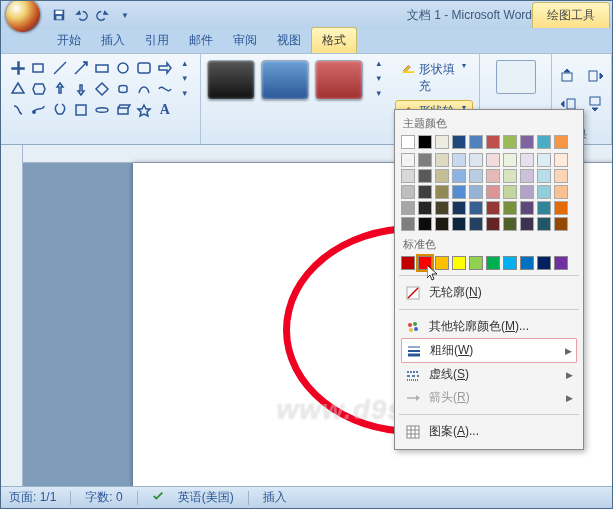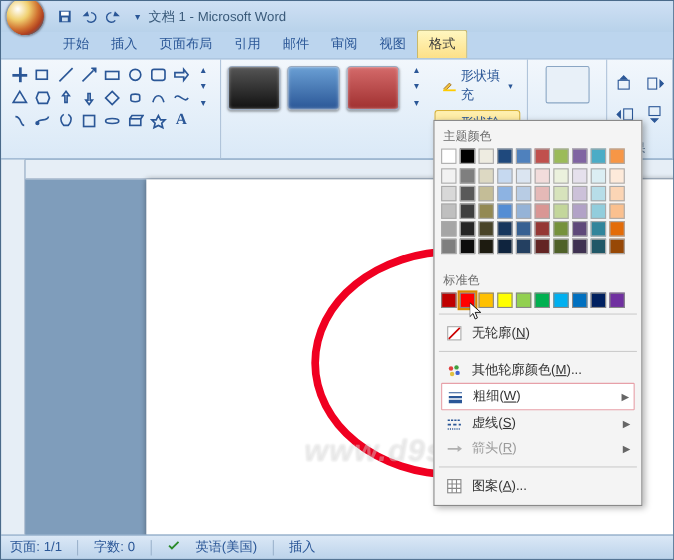--- a/index.html
+++ b/index.html
@@ -3,40 +3,40 @@
 <meta charset="utf-8">
 <style>
 *{box-sizing:border-box;margin:0;padding:0;font-family:"Microsoft YaHei","Segoe UI",sans-serif;font-size:12px;}
 body{width:613px;height:509px;background:#b8d2ea;overflow:hidden;position:relative;border:1px solid #4a6a8a;}
 
 .titlebar{height:28px;display:flex;align-items:center;background:linear-gradient(#cfe0f4,#b8d2ea);}
 .office-btn{width:36px;height:36px;border-radius:50%;margin:2px 4px;position:relative;z-index:5;background:radial-gradient(circle at 30% 30%,#fff 0,#f0d070 30%,#d07030 55%,#b04020 70%,#406080 85%);border:1px solid #8899aa;box-shadow:0 0 2px #667;}
 .qat{display:flex;gap:2px;align-items:center;margin-left:4px;}
 .qat .qbtn{width:20px;height:20px;display:flex;align-items:center;justify-content:center;color:#2b5797;}
 .qat .qbtn svg{width:14px;height:14px;}
-.title-center{flex:1;text-align:left;color:#3a5a7a;}
+.title-center{flex:1;text-align:right;color:#3a5a7a;}
 .title-right{background:linear-gradient(#fff7c0,#fde088);padding:4px 14px;border-radius:4px 4px 0 0;margin-right:2px;color:#4b4b4b;border:1px solid #c9b96a;border-bottom:none;}
 
 .tabs{height:24px;display:flex;align-items:flex-end;padding-left:46px;background:#bcd5ee;gap:0;}
 .tab{padding:4px 10px;color:#2b5797;cursor:default;}
 .tab.active{background:linear-gradient(#fff7c0,#fde088);border:1px solid #c9b96a;border-bottom:none;border-radius:3px 3px 0 0;color:#3b3b3b;}
 
 .ribbon{height:92px;background:linear-gradient(#f2f7fc,#dae9f7);border-top:1px solid #a8c0dc;border-bottom:1px solid #90aac6;display:flex;}
 .group{border-right:1px solid #b0c4da;padding:4px 6px 0 6px;display:flex;flex-direction:column;align-items:center;position:relative;}
 .group-label{font-size:11px;color:#3a5a7a;position:absolute;bottom:2px;left:0;right:0;text-align:center;}
 .shapes-gallery{display:grid;grid-template-columns:repeat(8,20px);grid-template-rows:repeat(3,20px);gap:1px;}
 .shapes-gallery div{width:20px;height:20px;display:flex;align-items:center;justify-content:center;color:#2b5797;}
 .shapes-gallery svg{width:16px;height:16px;stroke:#2b5797;fill:none;stroke-width:1.5;}
 .shapes-col{display:flex;flex-direction:column;gap:1px;margin-left:2px;}
 .shapes-col div{width:16px;height:14px;color:#2b5797;font-size:9px;text-align:center;}
 .styles-row{display:flex;gap:6px;align-items:center;}
 .style-swatch{width:48px;height:40px;border-radius:4px;border:1px solid #9aaabf;box-shadow:inset 0 0 3px rgba(255,255,255,.5),0 1px 2px rgba(0,0,0,.3);}
 .blk{background:linear-gradient(#555,#111);} .blu{background:linear-gradient(#6a9fd4,#2b5797);} .red{background:linear-gradient(#d46a6a,#a03030);}
 .styles-right{display:flex;flex-direction:column;gap:2px;margin-left:8px;}
-.rbtn{display:flex;align-items:center;gap:4px;padding:2px 6px;color:#2b5797;border:1px solid transparent;}
+.rbtn{display:flex;gap:4px;padding:2px 6px;color:#2b5797;border:1px solid transparent;}
 .rbtn .drop{margin-left:auto;font-size:8px;}
 .rbtn.hl{background:linear-gradient(#fff0b0,#ffd966);border:1px solid #d8b33a;border-radius:3px;}
 .rbtn .penico{width:16px;height:14px;}
 .g3{display:flex;flex-direction:column;align-items:center;gap:6px;}
 .g3 .bigbox{width:40px;height:34px;border:1px solid #8aa6c4;background:#e8f0f8;border-radius:2px;margin-top:2px;}
 .g4{display:grid;grid-template-columns:repeat(2,24px);grid-template-rows:repeat(2,24px);gap:4px;padding-top:6px;}
 .g4 div{color:#2b5797;display:flex;align-items:center;justify-content:center;}
 
 .docarea{position:absolute;top:144px;left:0;right:0;bottom:22px;background:#7f9dbb;display:flex;}
 .ruler-v{width:22px;background:#e6eef6;border-right:1px solid #a8b8cc;}
@@ -89,26 +89,26 @@
       </div>
     <div class="qbtn">
         <svg viewBox="0 0 16 16" fill="none" stroke="#2b5797" stroke-width="1.5">
           <path d="M6 4a5 5 0 1 0 4 8"></path>
           <path d="M13 7l-3-3-1 3z" fill="#2b5797"></path>
         </svg>
       </div>
     <div class="qbtn" style="font-size:8px;">▼</div>
   </div>
   <div class="title-center">文档 1 - Microsoft Word</div>
+  <div class="title-right">绘图工具</div>
 </div>
 
 <div class="tabs">
   <div class="tab">开始</div>
   <div class="tab">插入</div>
-  <div class="tab">页面布局</div>
   <div class="tab">引用</div>
   <div class="tab">邮件</div>
   <div class="tab">审阅</div>
   <div class="tab">视图</div>
   <div class="tab active">格式</div>
 </div>
 
 <div class="ribbon">
   <div class="group" style="width:200px">
     <div style="display:flex">
@@ -381,21 +381,21 @@
       <div class="sw" style="background: rgb(12, 12, 12);"></div>
       <div class="sw" style="background: rgb(29, 27, 16);"></div>
       <div class="sw" style="background: rgb(15, 36, 62);"></div>
       <div class="sw" style="background: rgb(36, 64, 97);"></div>
       <div class="sw" style="background: rgb(99, 36, 35);"></div>
       <div class="sw" style="background: rgb(79, 97, 40);"></div>
       <div class="sw" style="background: rgb(63, 49, 81);"></div>
       <div class="sw" style="background: rgb(32, 88, 103);"></div>
       <div class="sw" style="background: rgb(151, 72, 6);"></div>
     </div>
-  <div class="dd-head" style="margin-top:16px">标准色</div>
+  <div class="dd-head" style="margin-top:6px">标准色</div>
   <div class="std-row" id="std-row">
       <div class="sw" style="background: rgb(192, 0, 0);"></div>
       <div class="sw hlcell" style="background: rgb(255, 0, 0);">
         <svg width="14" height="18" class="cursor">
           <path d="M0 0l0 13 3-3 2 5 2-1-2-5 5 0z" fill="#fff" stroke="#000" stroke-width="0.8"></path>
         </svg>
       </div>
       <div class="sw" style="background: rgb(255, 192, 0);"></div>
       <div class="sw" style="background: rgb(255, 255, 0);"></div>
       <div class="sw" style="background: rgb(146, 208, 80);"></div>

